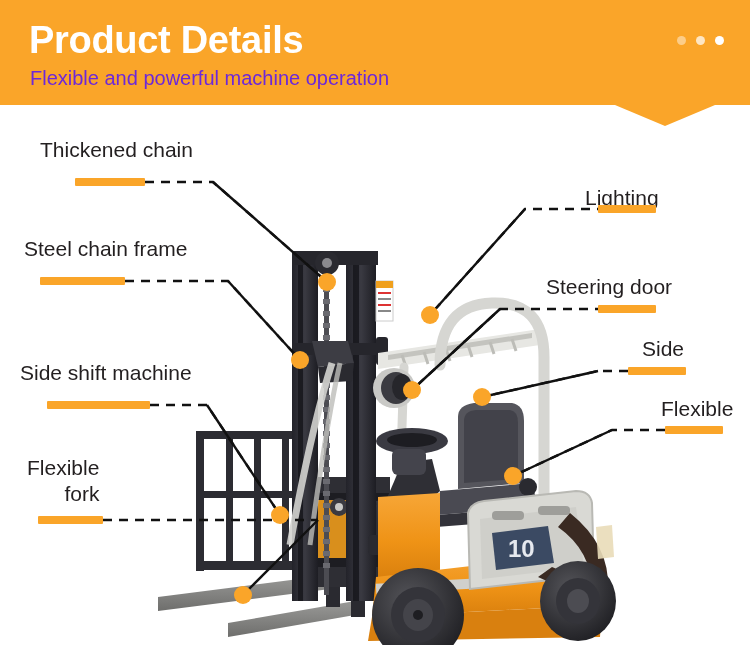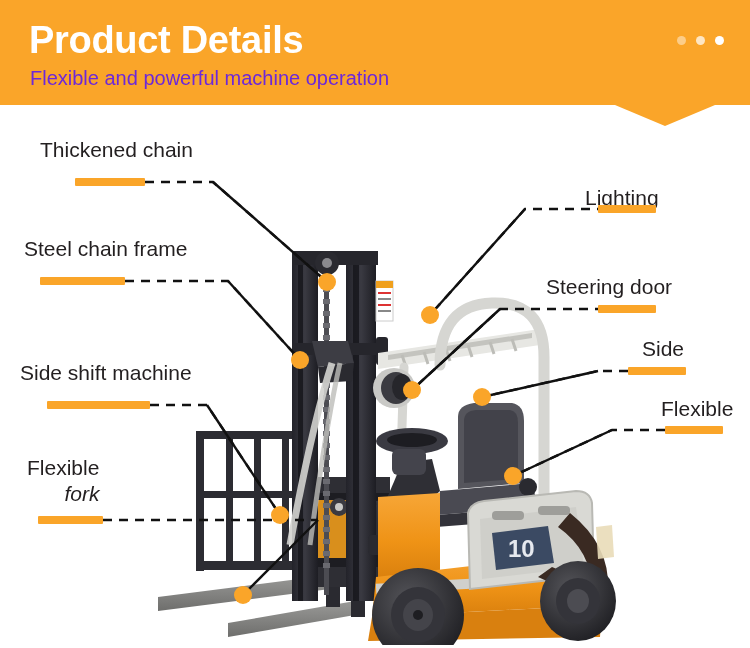--- a/index.html
+++ b/index.html
@@ -32,21 +32,21 @@
   .dot.d3{opacity:1;}
   .banner-tab{
     position:absolute;left:615px;top:105px;width:0;height:0;
     border-left:50px solid transparent;border-right:50px solid transparent;
     border-top:21px solid #faa529;
   }
 
   
   .label{position:absolute;font-size:21px;color:#231f20;line-height:26px;white-space:nowrap;}
   .label.two-line{white-space:normal;}
-  .label .l2{display:block;text-align:center;font-style:italic;}
+  .label .l2{display:block;text-align:center;}
   .bar{position:absolute;height:8px;background:#faa529;border-radius:1px;}
 
   
   #photo{position:absolute;left:140px;top:245px;width:480px;height:400px;}
   #lines{position:absolute;left:0;top:0;width:750px;height:648px;pointer-events:none;}
 </style>
 </head>
 <body>
 
 <div id="stage">

